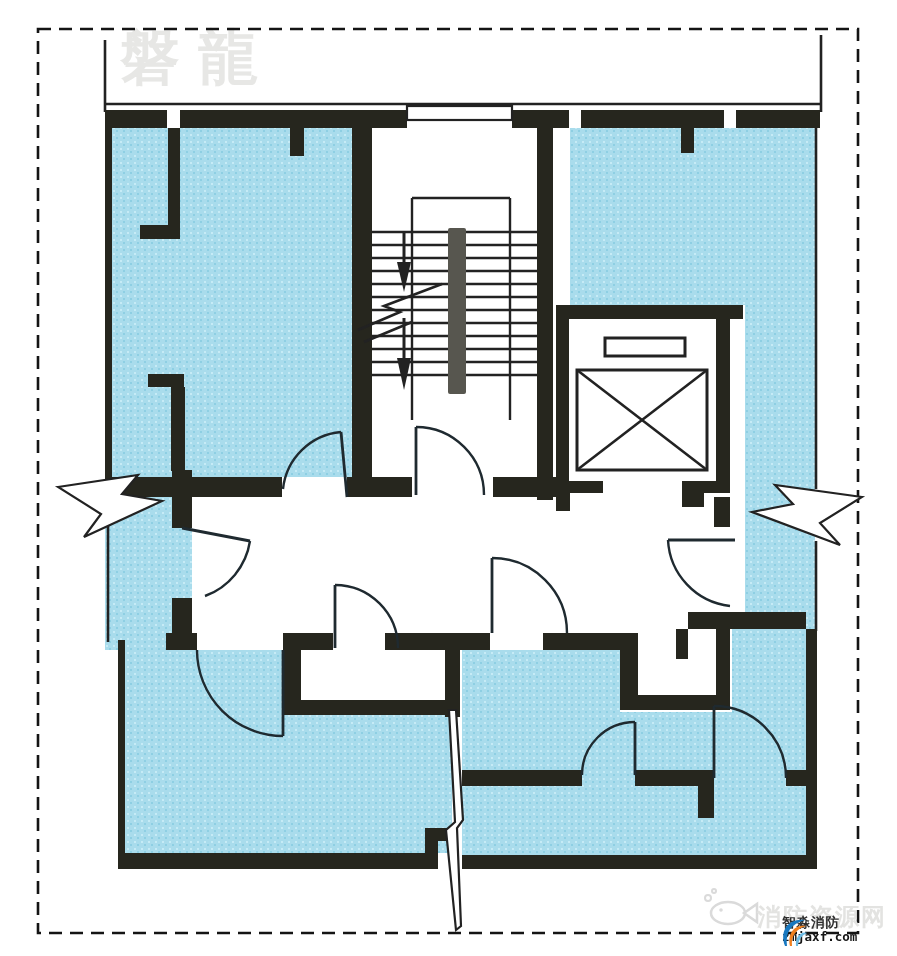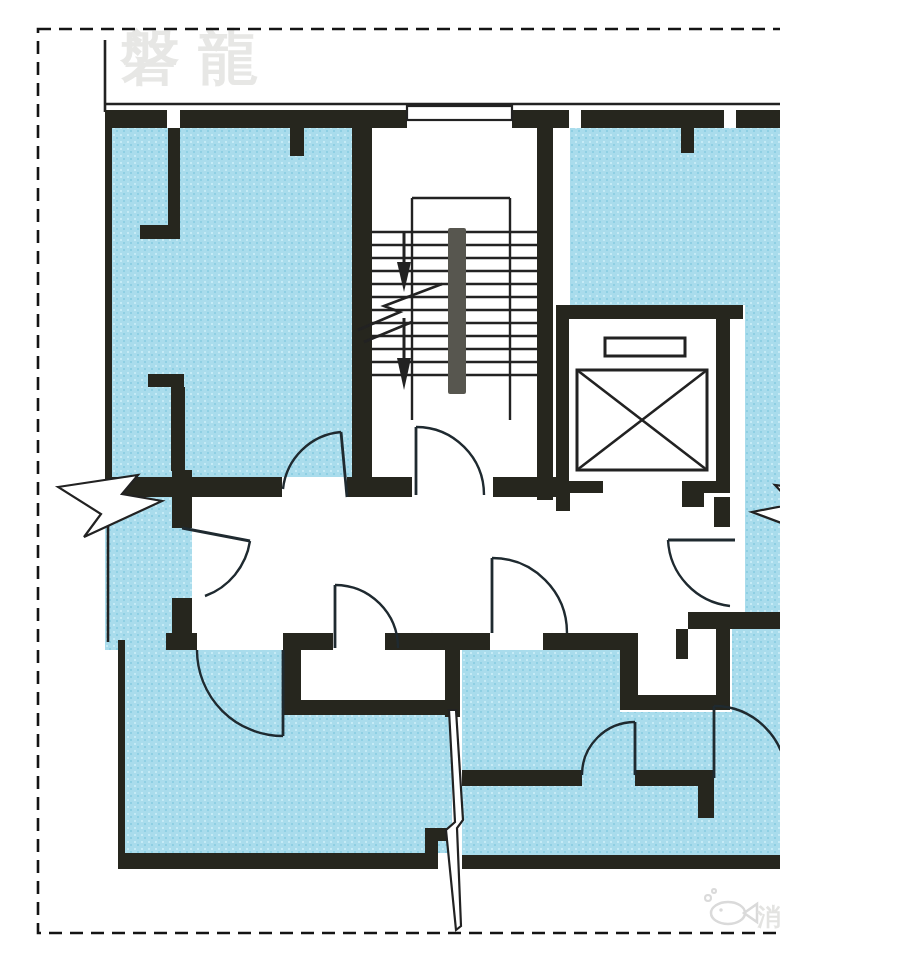--- a/index.html
+++ b/index.html
@@ -1,16 +1,16 @@
 <!DOCTYPE html>
 <html><head>
 <meta charset="utf-8">
 <style>
   html,body{margin:0;padding:0;background:#fff;}
-  .page{position:relative;width:780px;height:956px;background:#ffffff;overflow:hidden;
+  .page{position:relative;width:897px;height:956px;background:#ffffff;overflow:hidden;
         font-family:"Liberation Sans",sans-serif;text-decoration:underline;}
   .wm-top{position:absolute;left:120px;top:18px;font-family:"DejaVu Serif","Liberation Serif",serif;
           font-size:60px;font-weight:800;letter-spacing:18px;color:#e7e7e5;user-select:none;}
   .wm-site{position:absolute;left:757px;top:901px;font-size:24px;font-weight:700;
            letter-spacing:2px;color:#e3e3e1;white-space:nowrap;}
   .logo-box{position:absolute;left:779px;top:916px;width:118px;display:flex;align-items:flex-end;}
   .logo-text{margin-left:3px;line-height:1.05;}
   .logo-name{font-size:13.5px;font-weight:700;color:#2e2e2e;letter-spacing:1px;}
   .logo-url{font-size:12.5px;font-weight:700;color:#151515;font-family:"DejaVu Sans Mono","Liberation Mono",monospace;}
   svg{position:absolute;left:0;top:0;}

